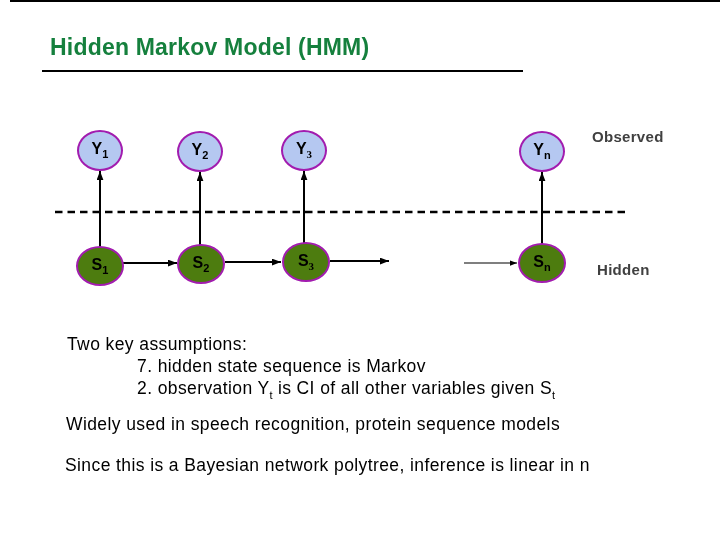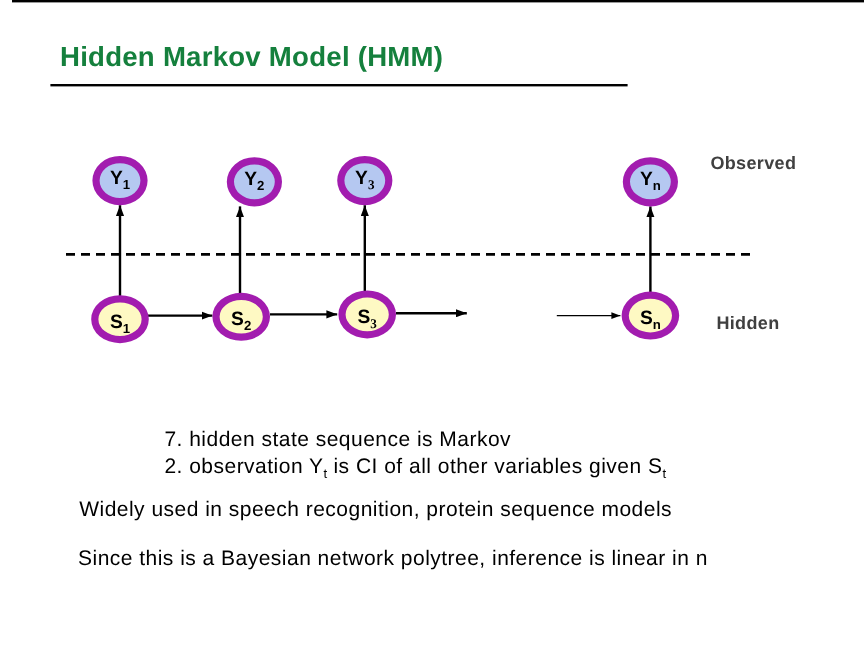--- a/index.html
+++ b/index.html
@@ -9,25 +9,25 @@
   }
   .topbar{position:absolute;left:10px;top:0;width:710px;height:2px;background:#000;}
   .title{
     position:absolute;left:50px;top:34px;
     font-size:23px;font-weight:bold;letter-spacing:0.2px;color:#15803d;white-space:nowrap;
   }
   .title-underline{position:absolute;left:42px;top:70px;width:481px;height:2px;background:#000;}
   .diagram-svg{position:absolute;left:0;top:0;width:720px;height:540px;}
   .node{
     position:absolute;display:flex;align-items:center;justify-content:center;
-    border-radius:50%;border:6px solid #a21caf;box-sizing:border-box;
+    border-radius:50%;border:2px solid #a21caf;box-sizing:border-box;
     font-weight:bold;font-size:16px;color:#000;white-space:nowrap;
   }
   .node-observed{width:46px;height:41px;background:#b5c8f1;}
-  .node-hidden{width:48px;height:40px;background:#fef9c3;align-items:flex-end;}
+  .node-hidden{width:48px;height:40px;background:#4d7c0f;}
   .node sub{font-size:11px;line-height:1;transform:translateY(3px);}
   .sub-serif{font-family:"Liberation Serif", serif;}
   .side-label{
     position:absolute;font-size:15px;font-weight:bold;letter-spacing:0.3px;color:#404040;white-space:nowrap;
   }
   .lbl-observed{left:592px;top:128px;}
   .lbl-hidden{left:597px;top:248px;margin-top:13px;}
   .bodyline{
     position:absolute;font-size:17.5px;letter-spacing:0.4px;color:#000;white-space:nowrap;
   }
@@ -66,21 +66,21 @@
 
     <line x1="123" y1="263" x2="177" y2="263" stroke="#000" stroke-width="2" marker-end="url(#ah)"></line>
     <line x1="225" y1="262" x2="281" y2="262" stroke="#000" stroke-width="2" marker-end="url(#ah)"></line>
     <line x1="330" y1="261" x2="389" y2="261" stroke="#000" stroke-width="2" marker-end="url(#ah)"></line>
     <line x1="464" y1="263" x2="517" y2="263" stroke="#000" stroke-width="1.2" marker-end="url(#ah-s)"></line>
   </svg>
 
   <div class="node node-observed" style="left:77px;top:130px;">
     <span><span>Y</span><sub>1</sub></span>
   </div>
-  <div class="node node-observed" style="left:189px;top:131px;align-items:center;">
+  <div class="node node-observed" style="left:177px;top:131px;align-items:center;">
     <span><span>Y</span><sub>2</sub></span>
   </div>
   <div class="node node-observed" style="left:281px;top:130px;">
     <span><span>Y</span><sub class="sub-serif">3</sub></span>
   </div>
   <div class="node node-observed" style="left:519px;top:131px;text-align:center;">
     <span><span>Y</span><sub>n</sub></span>
   </div>
 
   <div class="node node-hidden" style="left:76px;top:246px;">
@@ -92,17 +92,18 @@
   <div class="node node-hidden" style="left:282px;top:242px;">
     <span><span>S</span><sub class="sub-serif">3</sub></span>
   </div>
   <div class="node node-hidden" style="left:518px;top:243px;">
     <span><span>S</span><sub>n</sub></span>
   </div>
 
   <div class="side-label lbl-observed">Observed</div>
   <div class="side-label lbl-hidden">Hidden</div>
 
+  <div class="bodyline l-heading">Two key assumptions:</div>
   <div class="bodyline l-item1">7. hidden state sequence is Markov</div>
   <div class="bodyline l-item2"><span>2. observation Y</span><sub>t</sub><span> is CI of all other variables given S</span><sub>t</sub></div>
   <div class="bodyline l-speech">Widely used in speech recognition, protein sequence models</div>
   <div class="bodyline l-bayes">Since this is a Bayesian network polytree, inference is linear in n</div>
 </div>
 
 </body></html>

